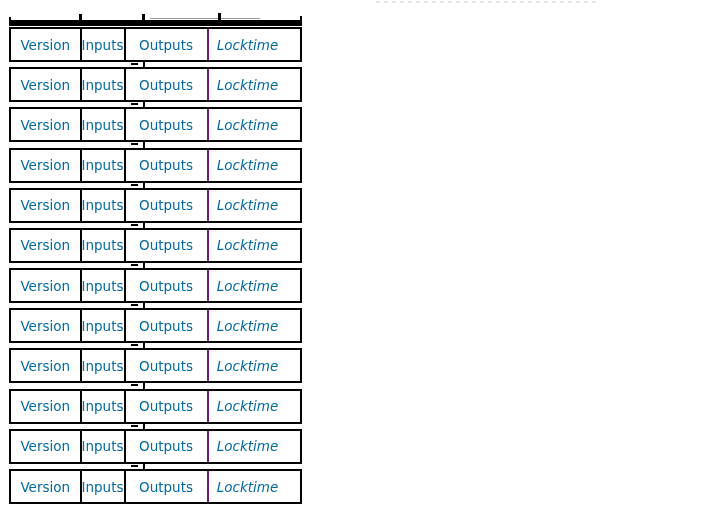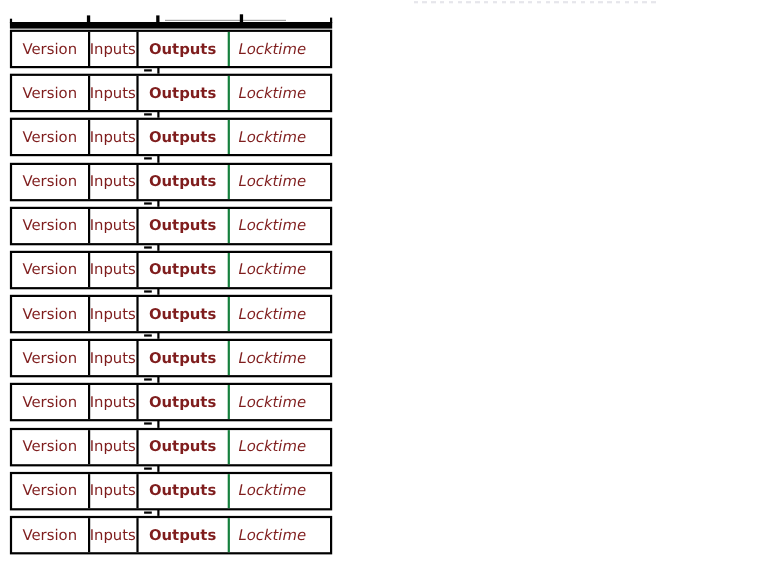--- a/index.html
+++ b/index.html
@@ -71,27 +71,27 @@
     border: 2px solid #000000;
     background: #ffffff;
     display: flex;
     align-items: stretch;
   }
   .tx-cell {
     display: flex;
     align-items: center;
     justify-content: center;
     font-size: 13.5px;
-    color: #7f1d1d;
+    color: #0369a1;
     white-space: nowrap;
     box-sizing: border-box;
   }
   .tx-cell.c0 { width: 70.5px; border-right: 2px solid #000000; }
   .tx-cell.c1 { width: 44px;   border-right: 2px solid #000000; }
-  .tx-cell.c2 { width: 83px; border-right: 2px solid #15803d; font-weight: bold; }
+  .tx-cell.c2 { width: 83px; border-right: 2px solid #701a75; }
   .tx-cell.c3 { width: 78px; font-style: italic; }
 
   
   .conn-tick {
     position: absolute;
     left: 143px;
     width: 2px;
     height: 8px;
     background: #000000;
   }

